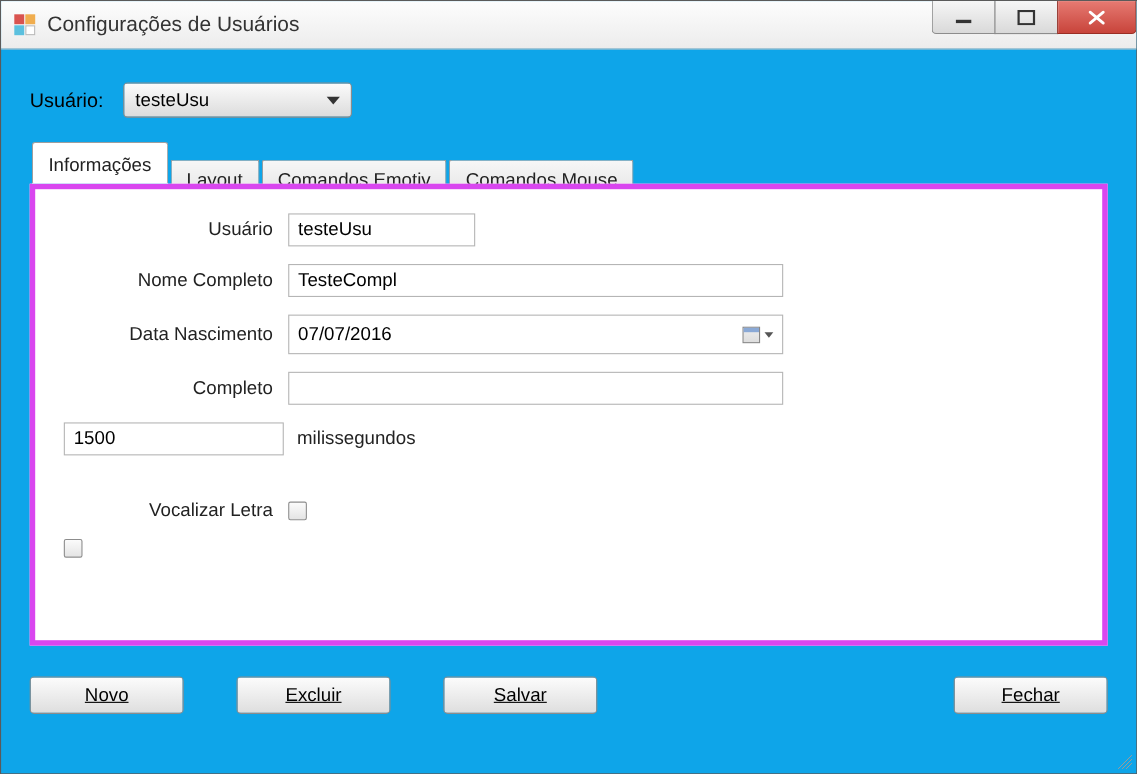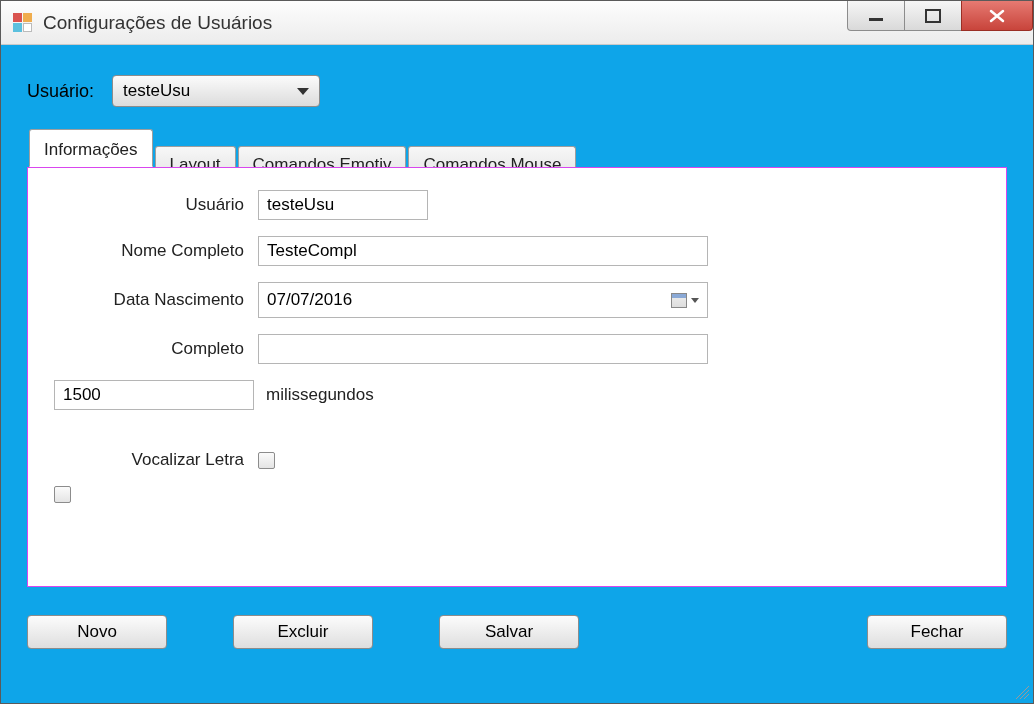--- a/index.html
+++ b/index.html
@@ -94,21 +94,21 @@
   }
   .combo .arrow {
     margin-left: auto;
     width: 0; height: 0;
     border-left: 6px solid transparent;
     border-right: 6px solid transparent;
     border-top: 7px solid #333;
   }
   .tabstrip {
     display: flex;
-    align-items: flex-end;
+    align-items: center;
     margin-left: 2px;
   }
   .tab {
     padding: 8px 14px 6px 14px;
     border: 1px solid #9e9e9e;
     border-bottom: none;
     background: linear-gradient(#f7f7f7, #e3e3e3);
     margin-right: 2px;
     border-radius: 3px 3px 0 0;
     font-size: 17px;
@@ -118,21 +118,21 @@
     cursor: default;
   }
   .tab.active {
     background: #fff;
     border-bottom: 1px solid #fff;
     z-index: 2;
     padding-top: 10px;
     top: 0;
   }
   .tabpanel {
-    border: 1px solid #d946ef;
+    border: 5px solid #d946ef;
     background: #fff;
     height: 420px;
     padding: 22px 26px;
     position: relative;
   }
   .form-row {
     display: flex;
     align-items: center;
     margin-bottom: 16px;
     font-size: 17px;
@@ -182,23 +182,24 @@
   }
   .unitlabel { margin-left: 12px; font-size:17px; color:#222;}
   .chk {
     width: 17px; height: 17px;
     border: 1px solid #8c8c8c;
     background: linear-gradient(#fbfbfb,#e4e4e4);
     border-radius: 2px;
   }
   .btnrow {
     display: flex;
-    gap: 66px;
+    gap: 48px;
     margin-top: 28px;
     align-items: center;
+    text-decoration: underline;
   }
   .btn {
     min-width: 140px;
     height: 34px;
     border: 1px solid #8c8c8c;
     border-radius: 4px;
     background: linear-gradient(#fcfcfc,#dedede);
     font-size: 17px;
     font-family: Tahoma, "Segoe UI", Arial, sans-serif;
     display: inline-flex;

